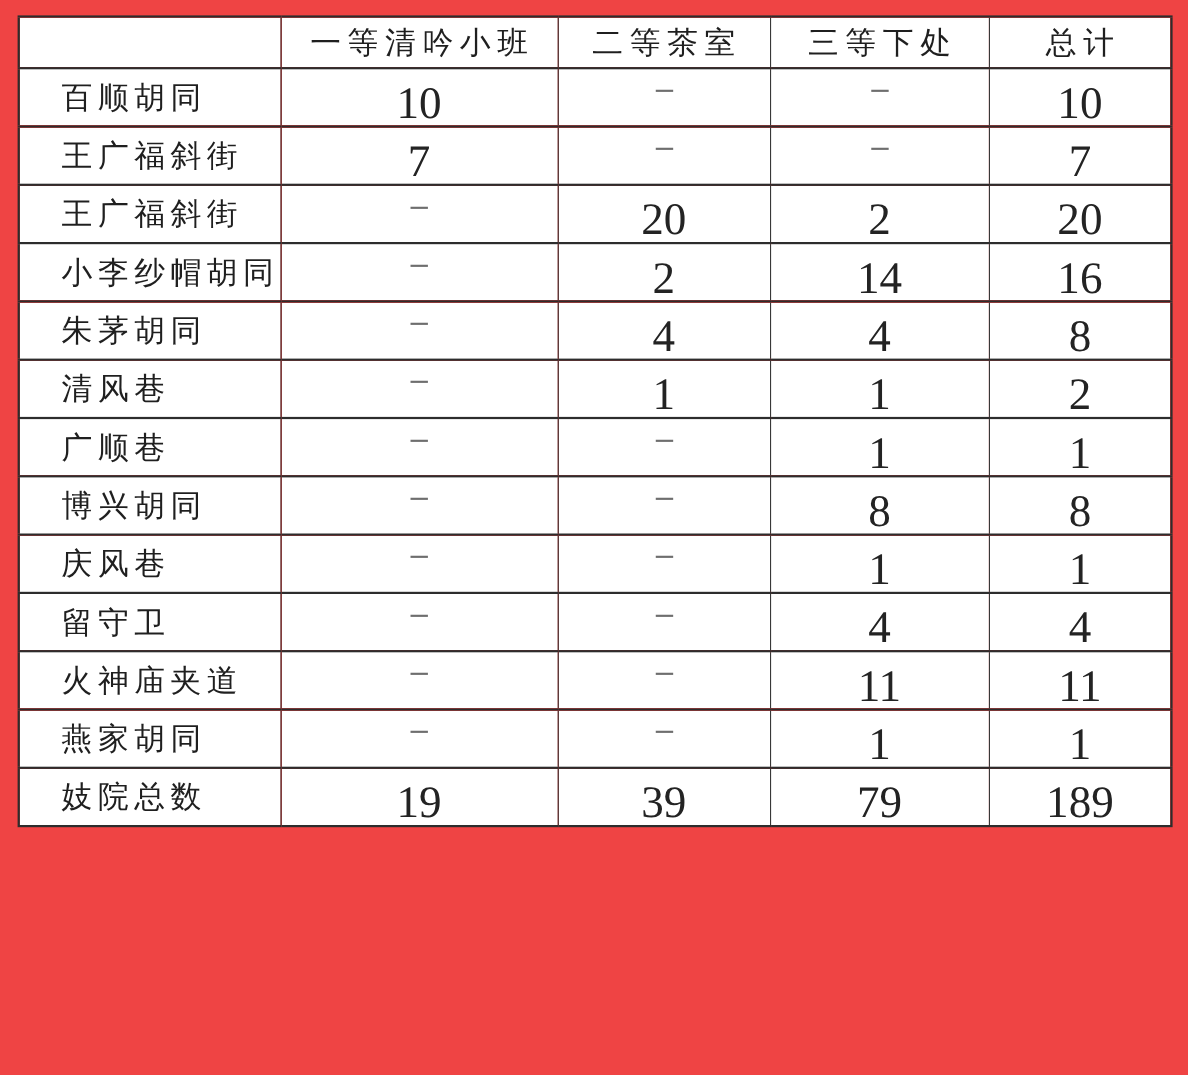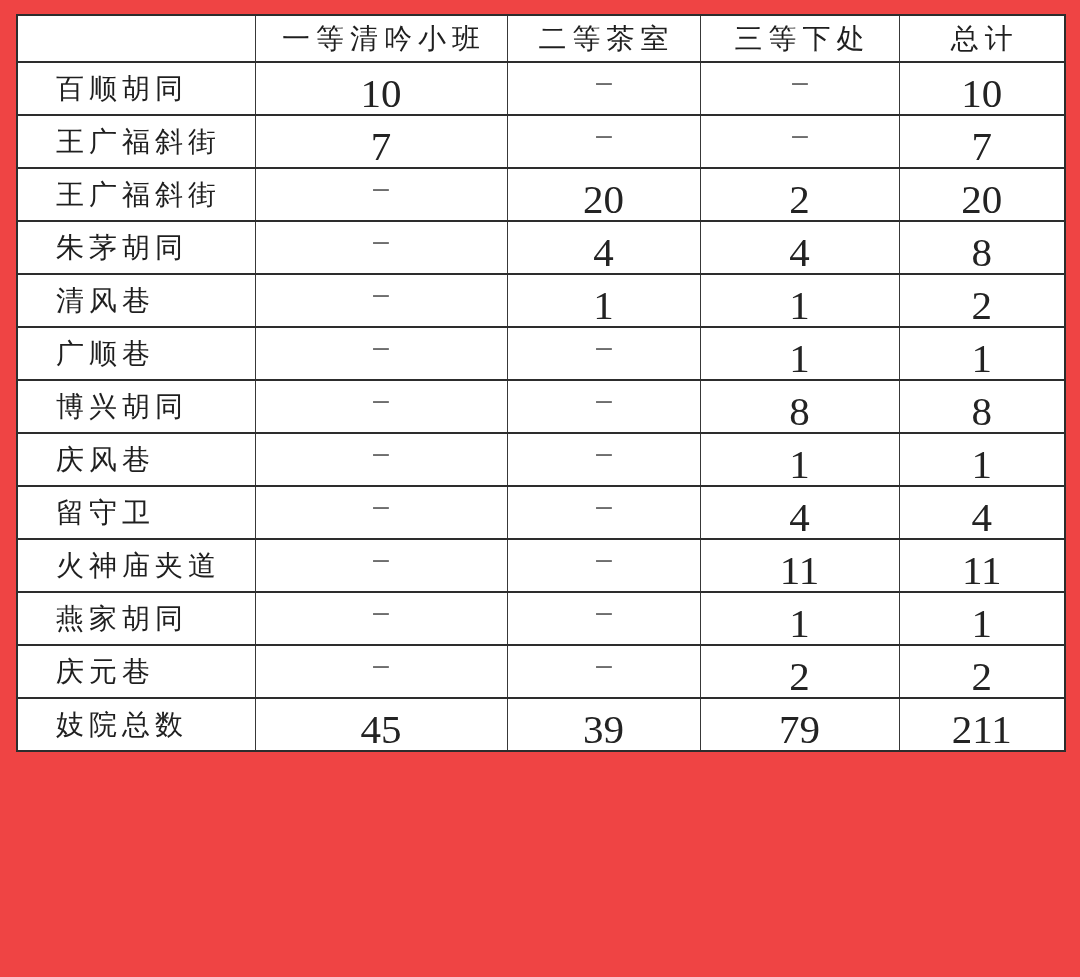--- a/index.html
+++ b/index.html
@@ -108,20 +108,27 @@
           <td class="value-cell"><span class="num">7</span></td>
         </tr>
         <tr>
           <th class="row-label">王广福斜街</th>
           <td class="value-cell"><span class="dash">–</span></td>
           <td class="value-cell"><span class="num">20</span></td>
           <td class="value-cell"><span class="num">2</span></td>
           <td class="value-cell"><span class="num">20</span></td>
         </tr>
         <tr>
+          <th class="row-label">小李纱帽胡同</th>
+          <td class="value-cell"><span class="dash">–</span></td>
+          <td class="value-cell"><span class="num">2</span></td>
+          <td class="value-cell"><span class="num">14</span></td>
+          <td class="value-cell"><span class="num">16</span></td>
+        </tr>
+        <tr>
           <th class="row-label">朱茅胡同</th>
           <td class="value-cell"><span class="dash">–</span></td>
           <td class="value-cell"><span class="num">4</span></td>
           <td class="value-cell"><span class="num">4</span></td>
           <td class="value-cell"><span class="num">8</span></td>
         </tr>
         <tr>
           <th class="row-label">清风巷</th>
           <td class="value-cell"><span class="dash">–</span></td>
           <td class="value-cell"><span class="num">1</span></td>
@@ -164,28 +171,21 @@
           <td class="value-cell"><span class="num">11</span></td>
         </tr>
         <tr>
           <th class="row-label">燕家胡同</th>
           <td class="value-cell"><span class="dash">–</span></td>
           <td class="value-cell"><span class="dash">–</span></td>
           <td class="value-cell"><span class="num">1</span></td>
           <td class="value-cell"><span class="num">1</span></td>
         </tr>
         <tr>
-          <th class="row-label">庆元巷</th>
-          <td class="value-cell"><span class="dash">–</span></td>
-          <td class="value-cell"><span class="dash">–</span></td>
-          <td class="value-cell"><span class="num">2</span></td>
-          <td class="value-cell"><span class="num">2</span></td>
-        </tr>
-        <tr>
           <th class="row-label">妓院总数</th>
-          <td class="value-cell"><span class="num">45</span></td>
+          <td class="value-cell"><span class="num">19</span></td>
           <td class="value-cell"><span class="num">39</span></td>
           <td class="value-cell"><span class="num">79</span></td>
-          <td class="value-cell"><span class="num">211</span></td>
+          <td class="value-cell"><span class="num">189</span></td>
         </tr>
       </tbody>
   </table>
 </div>
 
 </body></html>

